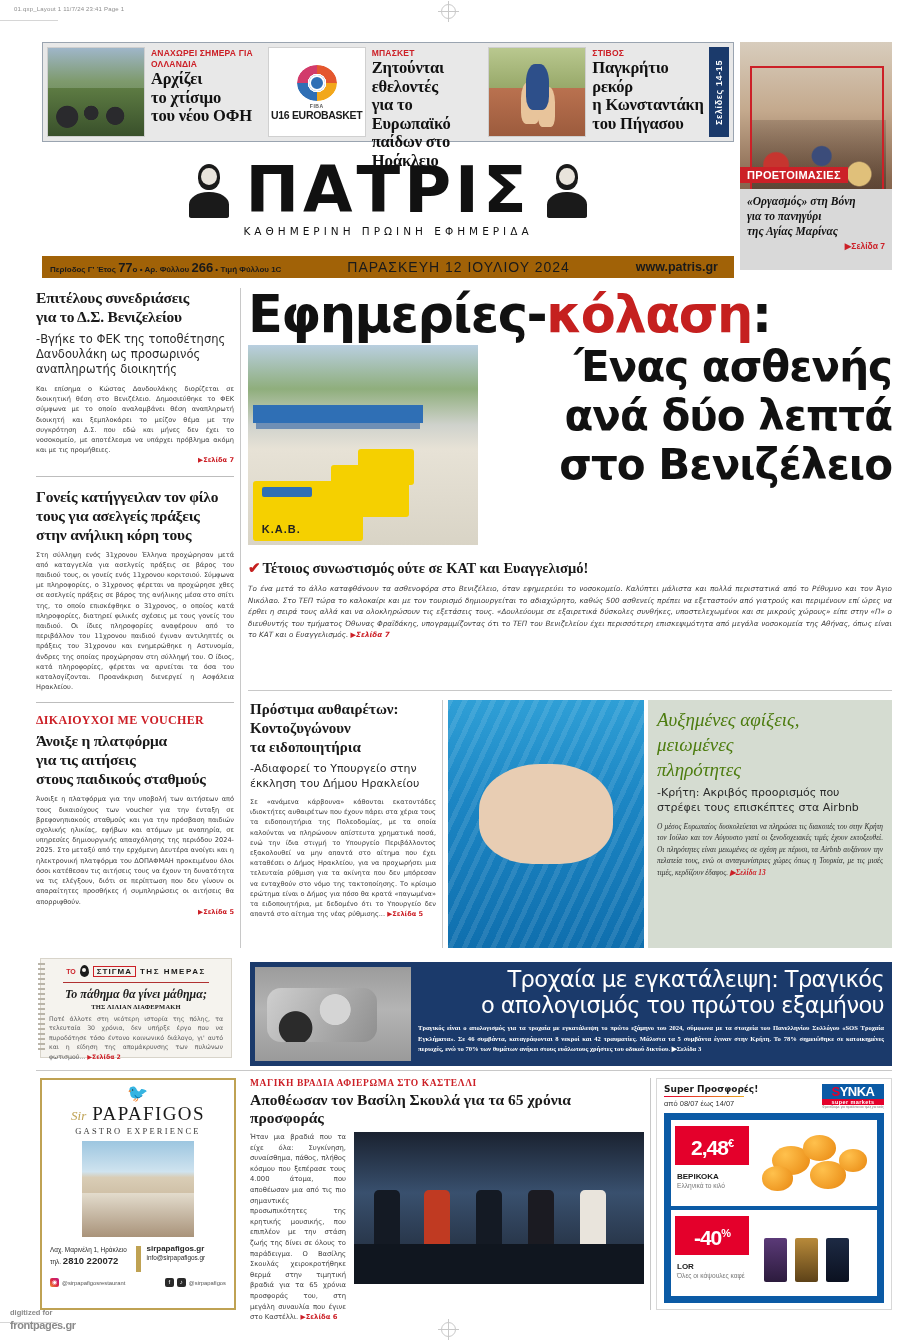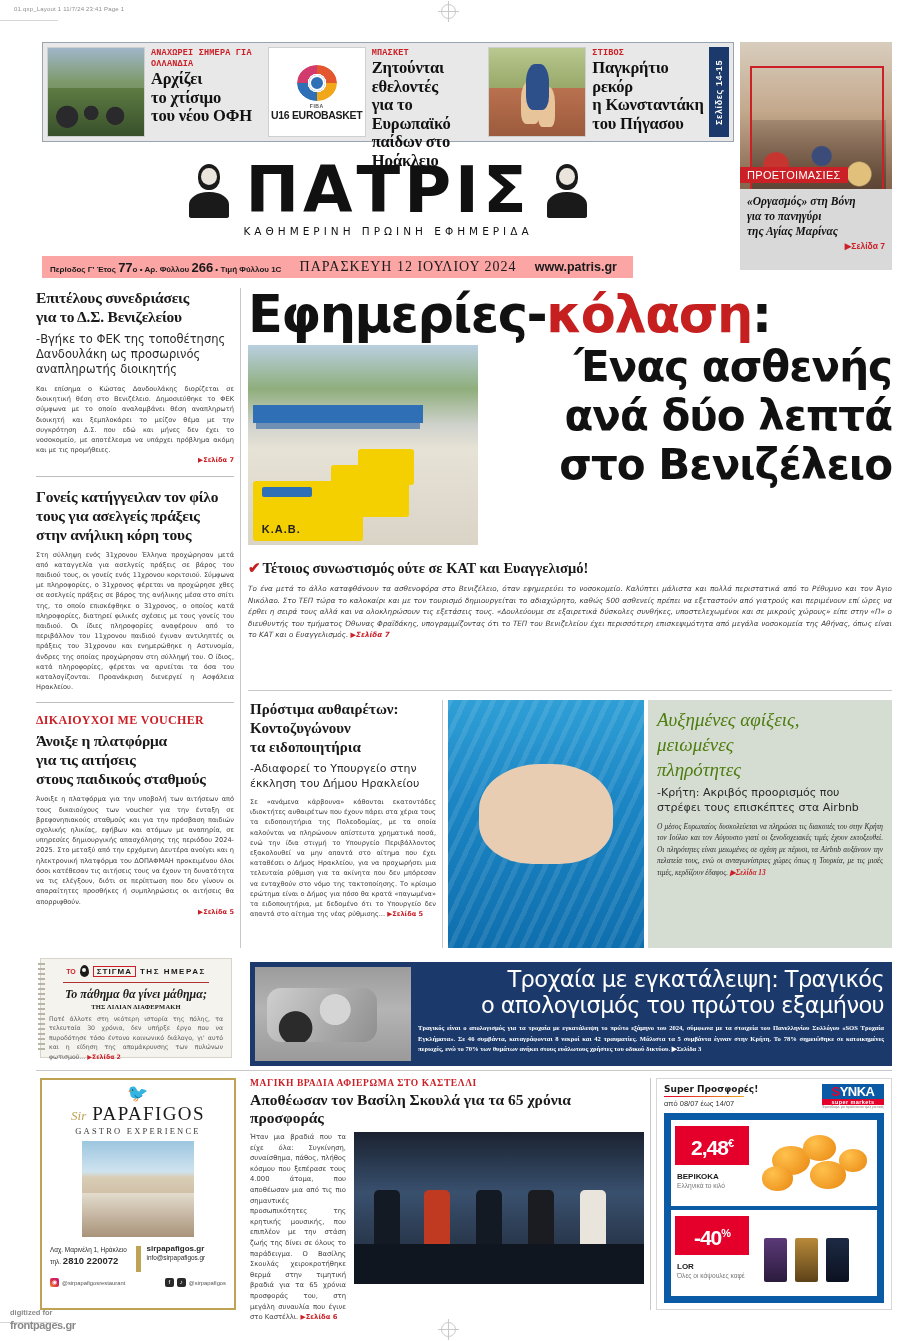--- a/index.html
+++ b/index.html
@@ -21,21 +21,21 @@
   .ts-photo.p1{background:linear-gradient(180deg,#9fb6c9 0%,#7e9a6d 38%,#4f6b3c 100%);}
   .ts-photo.p1:after{content:"";position:absolute;left:0;right:0;bottom:0;height:55%;background:
      radial-gradient(circle at 20% 60%,#2a2a2d 0 13%,transparent 14%),
      radial-gradient(circle at 45% 52%,#2a2a2d 0 12%,transparent 13%),
      radial-gradient(circle at 70% 58%,#2a2a2d 0 12%,transparent 13%),
      linear-gradient(180deg,#5d7b43,#39502b);}
   .ts-photo.p3{background:linear-gradient(180deg,#b9c88f 0%,#98a96a 45%,#b9714f 46%,#9c5b3d 100%);}
   .ts-photo.p3:after{content:"";position:absolute;left:38%;top:18%;width:24%;height:52%;background:#2d4f8a;border-radius:40% 40% 30% 30%;box-shadow:-7px 16px 0 -2px #e8c49b, 9px 20px 0 -3px #e8c49b;}
   .ts-logo{width:96px;flex:none;background:#fff;border:1px solid #d0d0d0;display:flex;flex-direction:column;align-items:center;justify-content:center;}
   .ts-text{flex:1;display:flex;flex-direction:column;justify-content:flex-start;padding-top:1px;}
-  .ts-kicker{color:#cc2027;font-size:8.5px;font-weight:bold;letter-spacing:.2px;line-height:11px;font-family:Liberation Mono, monospace;}
+  .ts-kicker{color:#cc2027;font-size:8.5px;font-weight:bold;letter-spacing:.2px;line-height:11px;font-family:Liberation Sans, sans-serif;}
   .ts-head{font-family:"Liberation Serif",serif;font-weight:bold;font-size:16.5px;line-height:18.5px;color:#111;letter-spacing:-.2px;}
   .ts-pages{width:20px;flex:none;background:#1b3a6b;color:#fff;display:flex;align-items:center;justify-content:center;}
   .ts-pages span{writing-mode:vertical-rl;transform:rotate(180deg);font-size:9px;font-weight:bold;letter-spacing:.6px;}
   .fiba{font-size:5px;color:#555;letter-spacing:.5px;font-weight:bold;}
   .eurob{font-size:10.5px;font-weight:bold;color:#1b1b1b;letter-spacing:-.3px;}
   .fiba-ring{width:44px;height:40px;position:relative;}
   .fiba-ring:before{content:"";position:absolute;inset:2px;border-radius:50%;
     background:conic-gradient(#e4572e 0 25%,#f2a71b 25% 50%,#2f6fb5 50% 75%,#d23b6b 75% 100%);
     -webkit-mask:radial-gradient(circle,transparent 34%,#000 35%);mask:radial-gradient(circle,transparent 34%,#000 35%);}
   .fiba-ring:after{content:"";position:absolute;left:14px;top:12px;width:16px;height:16px;border-radius:50%;background:#2f6fb5;box-shadow:inset 0 0 0 2px #fff;}
@@ -44,40 +44,40 @@
   .promo{position:absolute;left:740px;top:42px;width:152px;height:228px;}
   .promo-photo{position:absolute;inset:0 0 0 0;background:linear-gradient(180deg,#d8cdbd 0%,#c4a98d 30%,#8a6a52 60%,#5c4433 100%);}
   .promo-photo:after{content:"";position:absolute;left:8%;top:34%;right:4%;bottom:0;background:
     radial-gradient(circle at 18% 30%,#c6352f 0 8%,transparent 9%),
     radial-gradient(circle at 52% 24%,#3b4c7a 0 7%,transparent 8%),
     radial-gradient(circle at 80% 36%,#e0c07a 0 8%,transparent 9%),
     radial-gradient(circle at 30% 70%,#ffffff 0 9%,transparent 10%),
     radial-gradient(circle at 70% 76%,#8d3b34 0 8%,transparent 9%),
     linear-gradient(180deg,rgba(60,40,30,.2),rgba(40,28,20,.75));}
   .promo-redbox{position:absolute;left:10px;top:24px;right:8px;bottom:22px;border:2px solid #cc2027;}
-  .promo-tag{position:absolute;left:0;top:125px;background:#cc2027;color:#fff;font-size:11px;font-weight:normal;padding:2px 7px;letter-spacing:.3px;font-family:"Liberation Sans",sans-serif;}
+  .promo-tag{position:absolute;left:0;top:125px;background:#cc2027;color:#fff;font-size:11px;font-weight:bold;padding:2px 7px;letter-spacing:.3px;font-family:"Liberation Sans",sans-serif;}
   .promo-cap{position:absolute;left:0;right:0;top:147px;bottom:0;background:#d9d9d9;padding:5px 7px 0 7px;box-sizing:border-box;}
   .promo-cap p{margin:0;font-family:"Liberation Serif",serif;font-style:italic;font-weight:bold;font-size:11.5px;line-height:15px;color:#111;}
   .promo-page{margin-top:2px;text-align:right;font-size:8.5px;font-weight:bold;color:#cc2027;font-family:"Liberation Sans",sans-serif;}
 
   
   .masthead{position:absolute;left:42px;top:150px;width:692px;height:95px;display:flex;flex-direction:column;align-items:center;justify-content:center;}
   .mast-row{display:flex;align-items:center;gap:16px;}
   .mast-title{font-family:"DejaVu Sans",sans-serif;font-weight:bold;font-size:64px;letter-spacing:4px;color:#111;line-height:62px;}
   .portrait{width:40px;height:56px;position:relative;}
   .portrait .head{position:absolute;left:9px;top:2px;width:22px;height:26px;border-radius:50% 50% 45% 45%;background:#1a1a1a;}
   .portrait .body{position:absolute;left:0;bottom:0;width:40px;height:26px;background:#1a1a1a;border-radius:48% 48% 8% 8%;}
   .portrait .face{position:absolute;left:12px;top:6px;width:16px;height:17px;border-radius:50%;background:#e9e4dc;}
   .mast-sub{font-family:"DejaVu Sans",sans-serif;font-size:10.5px;letter-spacing:4px;color:#111;margin-top:4px;font-weight:normal;}
 
   
-  .infobar{position:absolute;left:42px;top:256px;width:591px;height:22px;background:#fca5a5;display:flex;align-items:center;}
+  .infobar{position:absolute;left:42px;top:256px;width:692px;height:22px;background:#a16207;display:flex;align-items:center;}
   .ib-left{padding-left:8px;font-size:8px;font-weight:bold;color:#1a1a1a;white-space:nowrap;}
   .ib-left b.num{font-size:13px;}
-  .ib-date{flex:1;text-align:center;font-family:Liberation Serif, serif;font-size:14px;letter-spacing:1px;color:#1a1a1a;}
+  .ib-date{flex:1;text-align:center;font-family:Liberation Sans, sans-serif;font-size:14px;letter-spacing:1px;color:#1a1a1a;}
   .ib-web{padding-right:16px;font-size:12.5px;font-weight:bold;color:#1a1a1a;}
 
   
   .vrule{position:absolute;width:1px;background:#c8c8c8;}
   .hrule{position:absolute;height:1px;background:#c8c8c8;}
 
   
   .lcol{position:absolute;left:36px;top:288px;width:198px;}
   .l-head{font-family:"Liberation Serif",serif;font-weight:bold;font-size:15.5px;line-height:19px;color:#1a1a1a;margin:0 0 6px 0;letter-spacing:-.2px;}
   .l-sub{font-family:"DejaVu Sans",sans-serif;font-size:11.5px;line-height:15px;color:#2a2a2a;margin:0 0 7px 0;}

